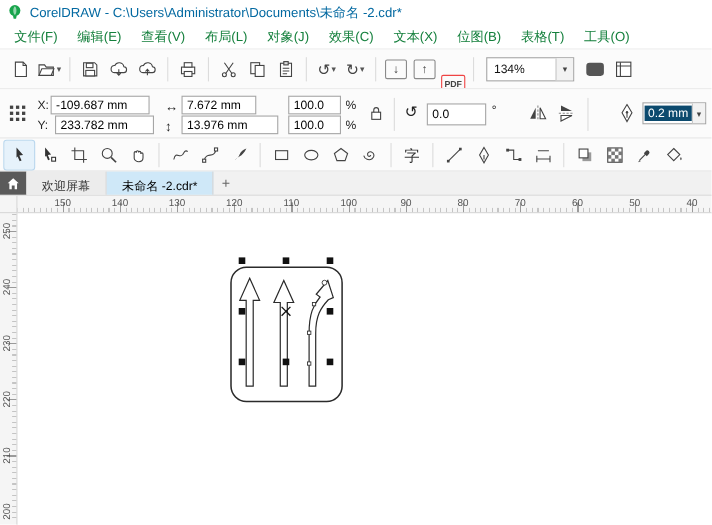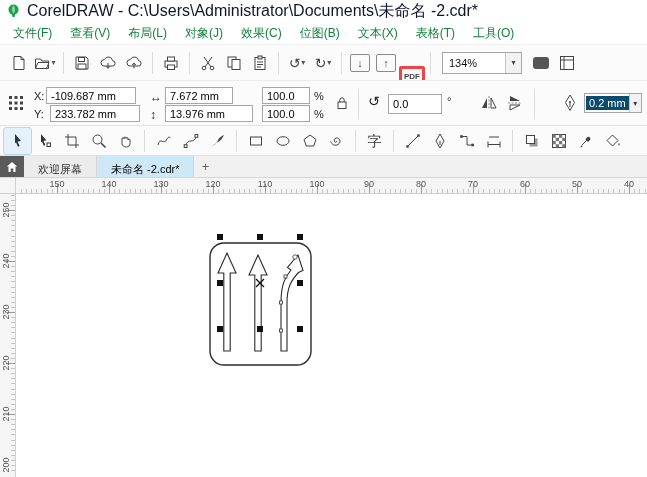--- a/index.html
+++ b/index.html
@@ -2,35 +2,35 @@
 <html><head>
 <meta charset="utf-8">
 <style>
   *{margin:0;padding:0;box-sizing:border-box;}
   html,body{width:647px;height:477px;overflow:hidden;background:#fff;
     font-family:"Liberation Sans","DejaVu Sans",sans-serif;}
   .window{position:relative;width:647px;height:477px;background:#fff;}
 
   
   .titlebar{position:absolute;top:0;left:0;right:0;height:22px;display:flex;align-items:center;gap:6px;padding-left:6px;background:#fff;}
-  .titlebar .title{font-size:16px;color:#0f172a;white-space:nowrap;}
+  .titlebar .title{font-size:12px;color:#0369a1;white-space:nowrap;}
 
   
   .menubar{position:absolute;top:22px;left:0;right:0;height:22px;display:flex;align-items:center;padding-left:4px;background:#fff;}
   .menu-item{font-size:12px;color:#15803d;padding:3px 9px;white-space:nowrap;cursor:default;}
 
   
   .toolbar{position:absolute;top:44px;left:0;right:0;height:36px;display:flex;align-items:center;padding-left:6px;background:#fbfbfb;border-top:1px solid #efefef;}
   .tbtn{height:26px;min-width:26px;display:flex;align-items:center;justify-content:center;border-radius:2px;}
   .tbtn svg{display:block;}
   .dd{font-size:8px;color:#555;margin-left:1px;}
   .sep{width:1px;height:22px;background:#dcdcdc;margin:0 5px;flex:0 0 1px;}
   .glyph{font-size:14px;color:#444;line-height:1;}
   .boxglyph{width:20px;height:18px;border:1px solid #8a8a8a;display:flex;align-items:center;justify-content:center;font-size:11px;color:#444;border-radius:2px;}
-  .pdfbox{font-size:8px;font-weight:bold;color:#444;border:3px solid #ef4444;border-radius:2px;padding:3px 2px;margin-top:28px;}
+  .pdfbox{font-size:8px;font-weight:bold;color:#444;border:1px solid #ef4444;border-radius:2px;padding:3px 2px;margin-top:28px;}
   .zoombox{width:80px;height:22px;border:1px solid #a6a6a6;background:#fff;display:flex;align-items:center;font-size:11px;color:#111;padding-left:6px;position:relative;margin:0 6px;}
   .zoombox .arrowbox{position:absolute;right:0;top:0;width:16px;height:100%;border-left:1px solid #c8c8c8;background:#f2f2f2;display:flex;align-items:center;justify-content:center;font-size:8px;color:#444;}
   .fullscreen-chip{width:16px;height:12px;background:#555;border-radius:3px;}
 
   
   .propbar{position:absolute;top:80px;left:0;right:0;height:46px;background:#fbfbfb;border-top:1px solid #ececec;border-bottom:1px solid #e2e2e2;}
   .plabel{position:absolute;font-size:11px;color:#222;}
   .field{position:absolute;height:17px;background:#fff;border:1px solid #a6a6a6;display:flex;align-items:center;padding-left:4px;font-size:11px;color:#000;white-space:nowrap;overflow:hidden;}
   .pico{position:absolute;}
   .vsep{position:absolute;width:1px;height:30px;top:8px;background:#dcdcdc;}
@@ -75,26 +75,27 @@
     <svg width="15" height="15" viewBox="0 0 15 15">
       <circle cx="7.5" cy="5.6" r="5" fill="#18a44c"></circle>
       <path d="M5.8 10 L9.2 10 L8.6 13 L6.4 13 Z" fill="#18a44c"></path>
       <path d="M7.5 1.6 C5.6 3 5.6 8 7.5 9.6 C9.4 8 9.4 3 7.5 1.6Z" fill="#fff" opacity="0.55"></path>
     </svg>
     <span class="title">CorelDRAW - C:\Users\Administrator\Documents\未命名 -2.cdr*</span>
   </div>
 
   <div class="menubar">
       <div class="menu-item">文件(F)</div>
+      <div class="menu-item">编辑(E)</div>
       <div class="menu-item">查看(V)</div>
       <div class="menu-item">布局(L)</div>
       <div class="menu-item">对象(J)</div>
       <div class="menu-item">效果(C)</div>
+      <div class="menu-item">文本(X)</div>
       <div class="menu-item">位图(B)</div>
-      <div class="menu-item">文本(X)</div>
       <div class="menu-item">表格(T)</div>
       <div class="menu-item">工具(O)</div>
     </div>
 
   <div class="toolbar">
     <div class="tbtn">
       <svg width="16" height="16" viewBox="0 0 16 16">
           <path d="M3 1.5 h7 l3 3 v10 h-10z" fill="#fff" stroke="#444"></path>
           <path d="M10 1.5 v3 h3" fill="none" stroke="#444"></path>
         </svg>

